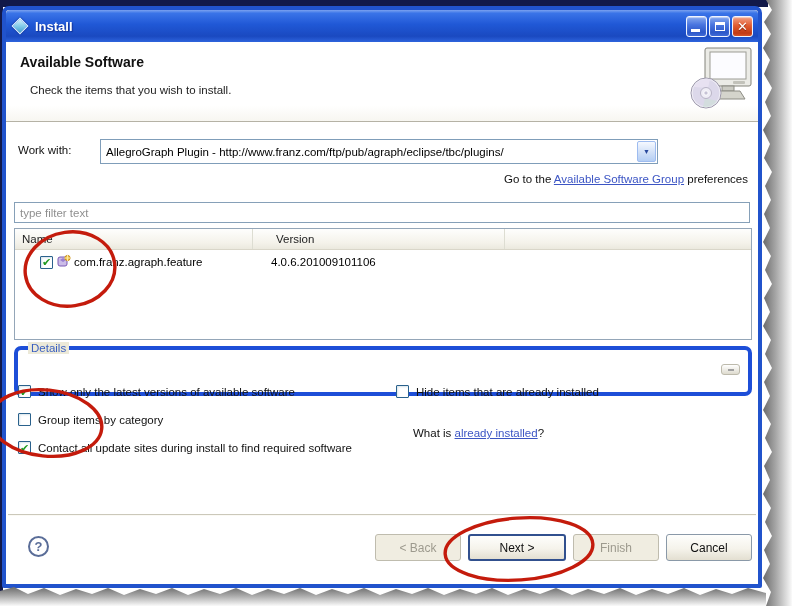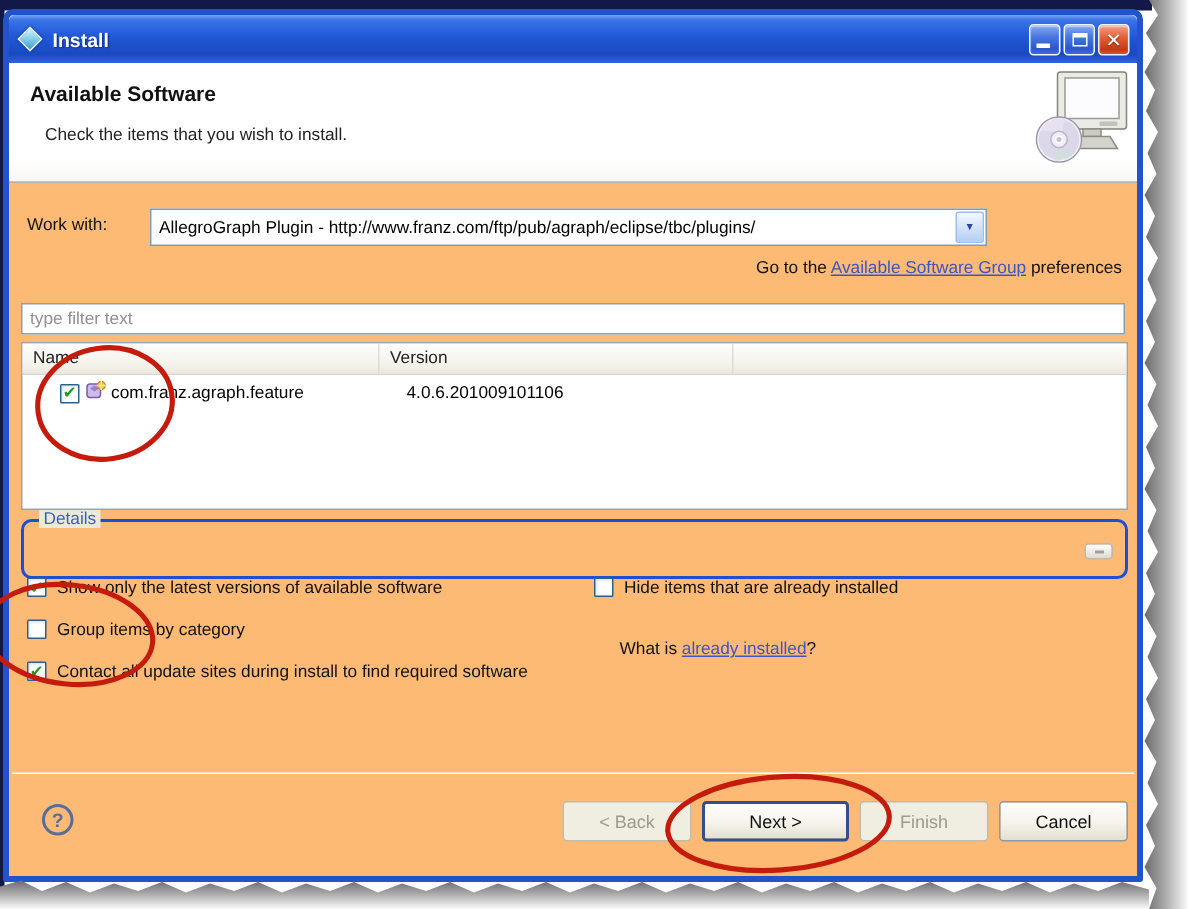--- a/index.html
+++ b/index.html
@@ -39,21 +39,21 @@
     width:21px; height:21px; border-radius:3px; border:1px solid #f0f4ff;
     display:flex; align-items:center; justify-content:center; position:relative;
     background:linear-gradient(180deg,#87a9ee 0%,#4a76e0 40%,#2c57c8 80%,#3f6ad8 100%);
     box-shadow:inset 0 1px 1px rgba(255,255,255,.5);
   }
   .tb-btn.close { background:linear-gradient(180deg,#f2a186 0%,#e15c31 45%,#c23a14 85%,#d8542a 100%); }
   .glyph-min { position:absolute; left:4px; bottom:4px; width:9px; height:3px; background:#fff; }
   .glyph-max { width:10px; height:9px; border:1px solid #fff; border-top:3px solid #fff; }
   .glyph-close { color:#fff; font-weight:bold; font-size:13px; line-height:1; text-shadow:0 1px 1px #7a1a00; }
 
-  .dialog-body { position:absolute; left:0; top:32px; right:0; bottom:0; background:#fdba74;padding-left:46px; }
+  .dialog-body { position:absolute; left:0; top:32px; right:0; bottom:0; background:#ffffff;padding-left:46px; }
 
   
   .header {
     position:absolute; left:0; top:0; right:0; height:80px;
     background:linear-gradient(180deg,#ffffff 80%,#f7f6f1 100%);
     border-bottom:1px solid #b5b2a5;
   }
   .header h1 { position:absolute; left:14px; top:12px; font-size:14px; font-weight:bold; color:#111; }
   .header .subtitle { position:absolute; left:24px; top:42px; font-size:11.5px; color:#222; }
   .header .graphic { position:absolute; right:3px; top:3px; }
@@ -90,36 +90,36 @@
   .filter::placeholder { color:#8f8f8f; opacity:1; }
 
   .table {
     position:absolute; left:8px; right:6px; top:106px; height:112px;
     border:1px solid #94a6b8; background:#fff; overflow:hidden;
   }
   .thead { display:flex; height:21px;
     background:linear-gradient(180deg,#fefefd 0%,#f4f2ea 70%,#ebe9de 100%);
     border-bottom:1px solid #d9d6c9; font-size:11.5px; color:#222; }
   .th { display:flex; align-items:center; padding-left:7px; border-right:1px solid #ddddd2; }
-  .th-name { width:238px; } .th-version { width:236px; } .th-rest { flex:1; border-right:none; }
+  .th-name { width:238px; } .th-version { width:236px;margin-left:16px; } .th-rest { flex:1; border-right:none; }
   .trow { display:flex; align-items:center; height:20px; margin-top:2px; font-size:11.5px; }
   .cell-name { width:248px; display:flex; align-items:center; gap:3px; padding-left:25px; }
   .cell-version { width:236px; padding-left:8px; }
 
   .xp-check {
     width:13px; height:13px; flex:0 0 auto;
     border:1px solid #2a618c; border-radius:1px; background:#fff;
     box-shadow:inset 1px 1px 2px #d8e4ea;
     display:flex; align-items:center; justify-content:center;
     font-size:11px; line-height:12px; font-weight:bold; color:#219a21;
   }
 
   .details-group {
-    position:absolute; left:8px; right:6px; top:224px; height:40px;
-    border:2px solid #1d4ed8; border-radius:7px;text-align:center;
+    position:absolute; left:8px; right:6px; top:224px; height:50px;
+    border:4px solid #1d4ed8; border-radius:7px;text-align:center;
   }
   .details-label {
     position:absolute; left:10px; top:-8px; padding:0 3px;
     background:#ece9d8; color:#3a5fc0; font-size:11.5px;
   }
   .details-minibtn {
     position:absolute; right:8px; top:14px; width:19px; height:11px;
     border:1px solid #bdbaac; border-radius:3px;
     background:linear-gradient(180deg,#ffffff,#dedbce);
     display:flex; align-items:center; justify-content:center;

